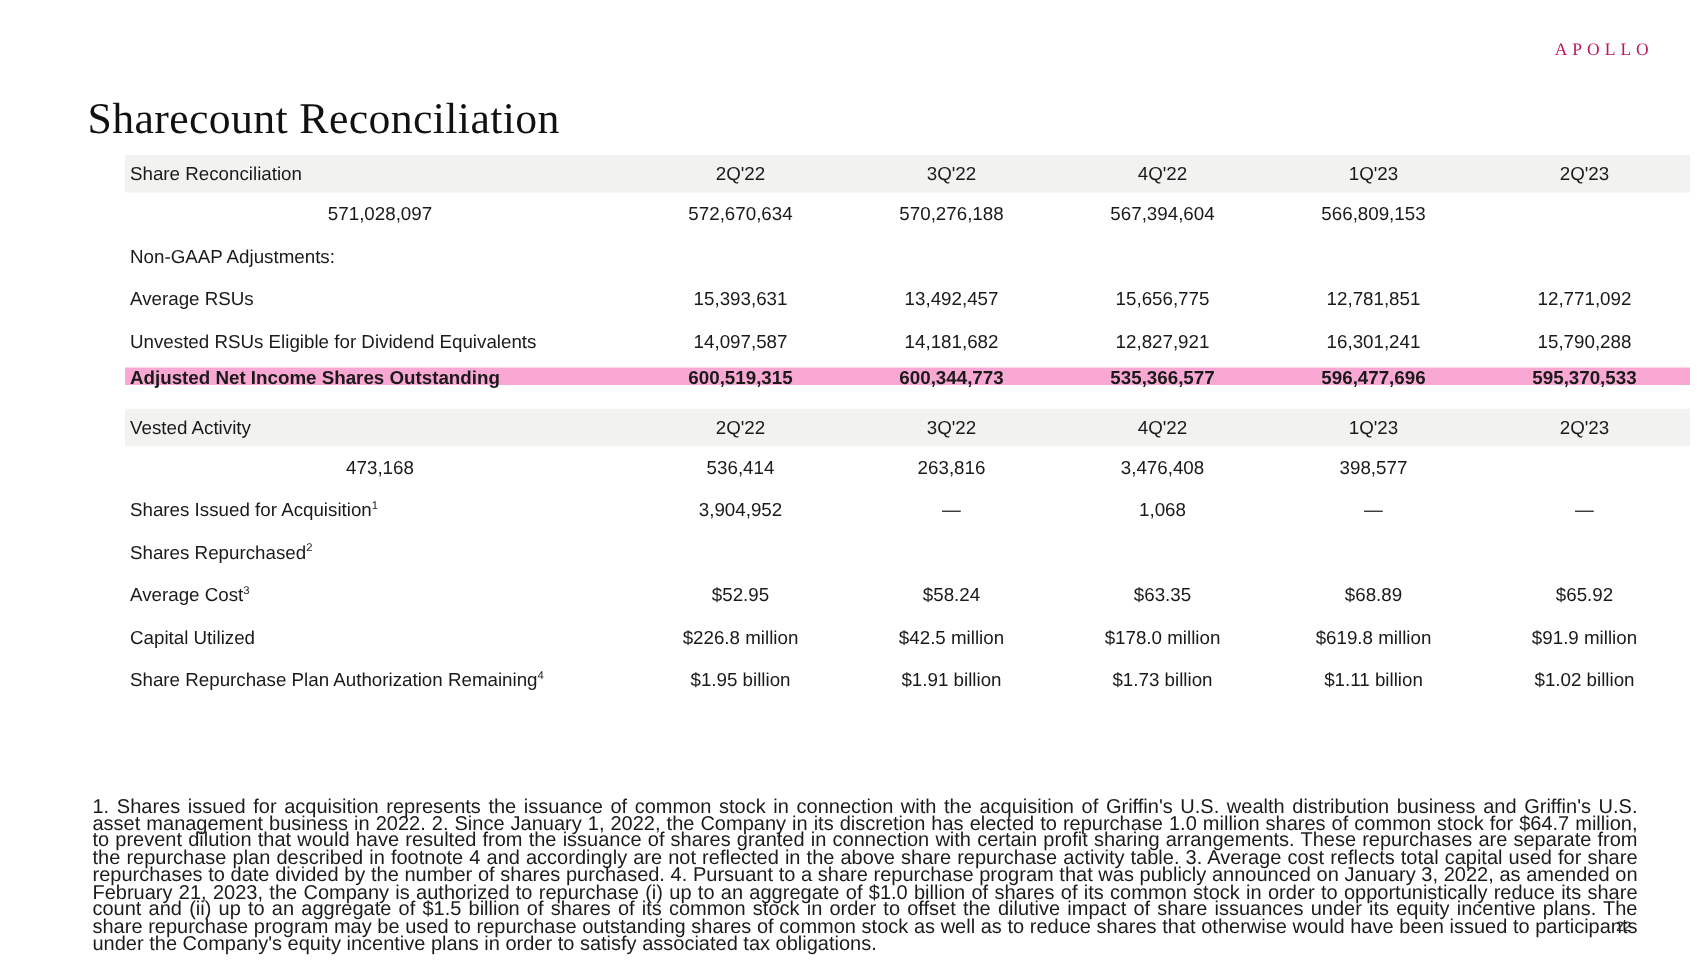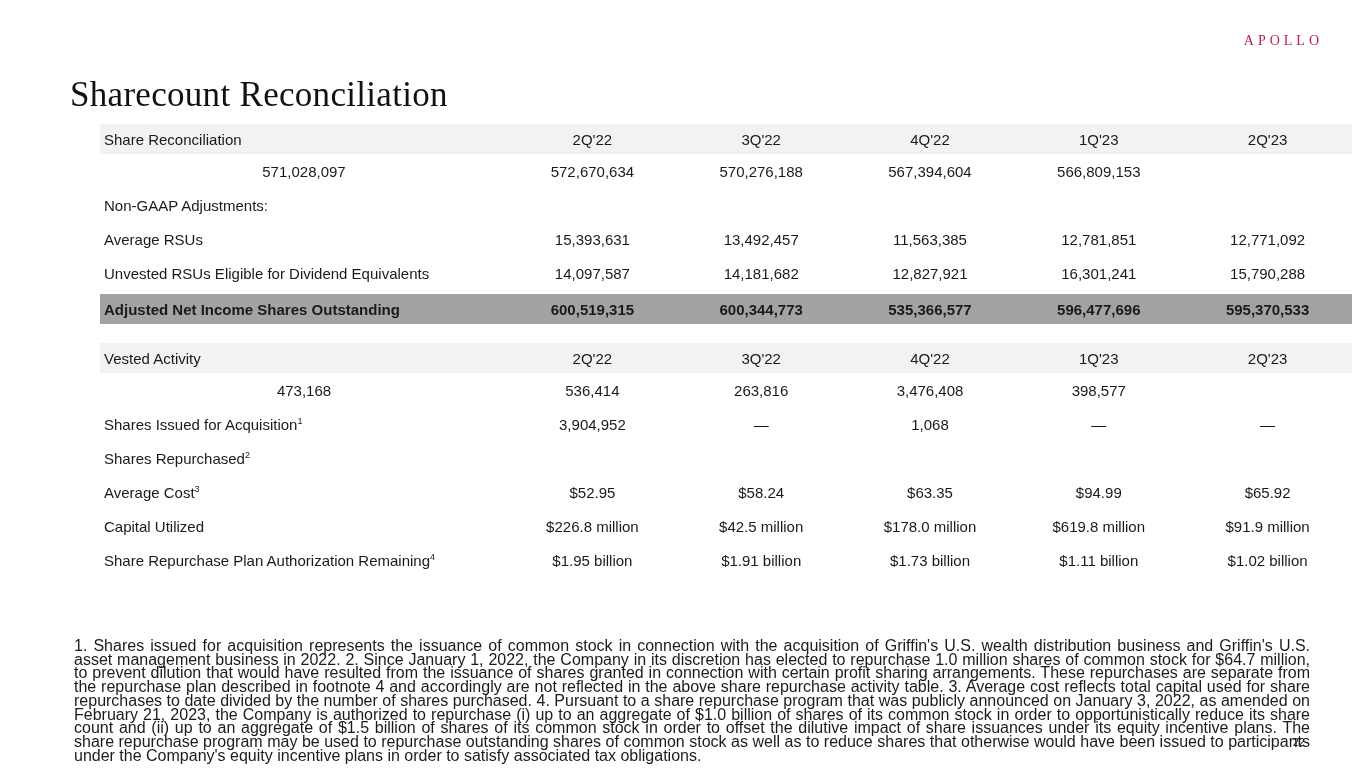--- a/index.html
+++ b/index.html
@@ -30,21 +30,21 @@
   .tables { position: absolute; left: 80px; top: 124px; width: 1252px; margin-left: 20px; }
 
   .trow {
     display: grid;
     grid-template-columns: 408px repeat(5, 1fr);
     align-items: center;
     height: 34px;
     font-size: 15px;
   }
   .trow.header-row { height: 30px; background: #f2f2f1; }
-  .trow.shaded { background: #a3a3a3; font-weight: bold; height: 30px; margin-top: 4px; }
+  .trow.shaded { background: #f9a8d4; font-weight: bold; height: 14px; margin-top: 4px; }
   .cell.label { padding-left: 4px; text-align: left; white-space: nowrap; }
   .cell.val  { text-align: center; white-space: nowrap; }
   .indent1 { padding-left: 23px; }
   .indent2 { padding-left: 36px; }
   .cell.label sup { font-size: 9px; vertical-align: super; line-height: 0; }
 
   .table-gap { height: 19px; }
 
   .footnotes {
     position: absolute; left: 74px; top: 623px; width: 1236px;
@@ -86,21 +86,21 @@
           <div class="cell val"></div>
           <div class="cell val"></div>
           <div class="cell val"></div>
           <div class="cell val"></div>
           <div class="cell val"></div>
         </div>
         <div class="trow">
           <div class="cell label indent1">Average RSUs</div>
           <div class="cell val">15,393,631</div>
           <div class="cell val">13,492,457</div>
-          <div class="cell val">11,563,385</div>
+          <div class="cell val">15,656,775</div>
           <div class="cell val">12,781,851</div>
           <div class="cell val">12,771,092</div>
         </div>
         <div class="trow">
           <div class="cell label indent1">Unvested RSUs Eligible for Dividend Equivalents</div>
           <div class="cell val">14,097,587</div>
           <div class="cell val">14,181,682</div>
           <div class="cell val">12,827,921</div>
           <div class="cell val">16,301,241</div>
           <div class="cell val">15,790,288</div>
@@ -145,21 +145,21 @@
           <div class="cell val"></div>
           <div class="cell val"></div>
           <div class="cell val"></div>
           <div class="cell val"></div>
         </div>
         <div class="trow">
           <div class="cell label indent2">Average Cost<sup>3</sup></div>
           <div class="cell val">$52.95</div>
           <div class="cell val">$58.24</div>
           <div class="cell val">$63.35</div>
-          <div class="cell val">$94.99</div>
+          <div class="cell val">$68.89</div>
           <div class="cell val">$65.92</div>
         </div>
         <div class="trow">
           <div class="cell label indent0">Capital Utilized</div>
           <div class="cell val">$226.8 million</div>
           <div class="cell val">$42.5 million</div>
           <div class="cell val">$178.0 million</div>
           <div class="cell val">$619.8 million</div>
           <div class="cell val">$91.9 million</div>
         </div>

